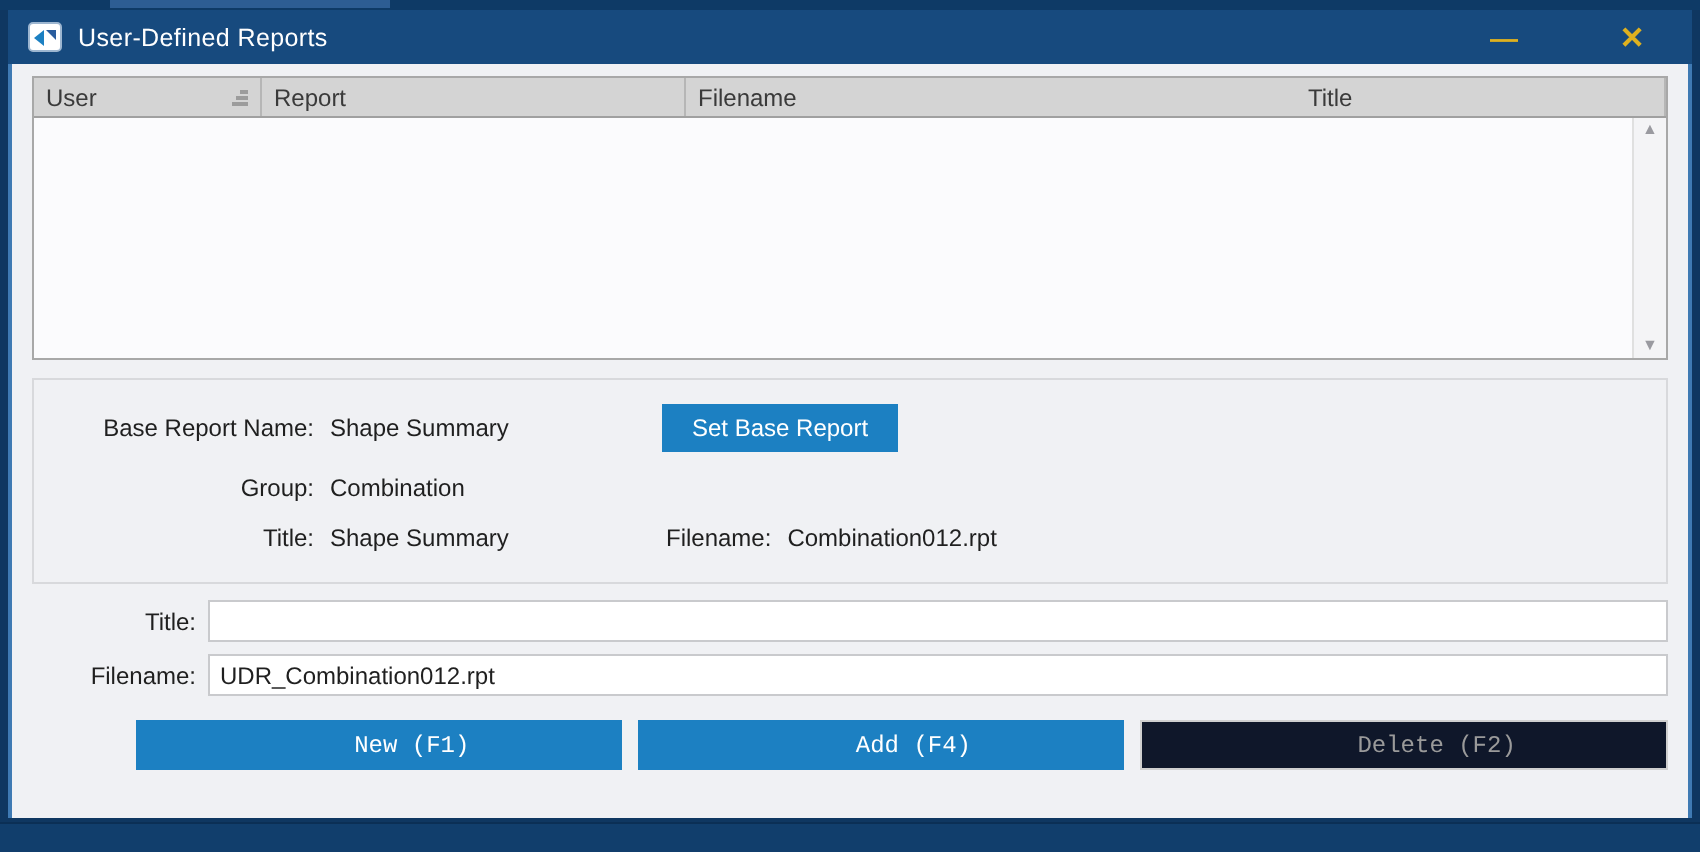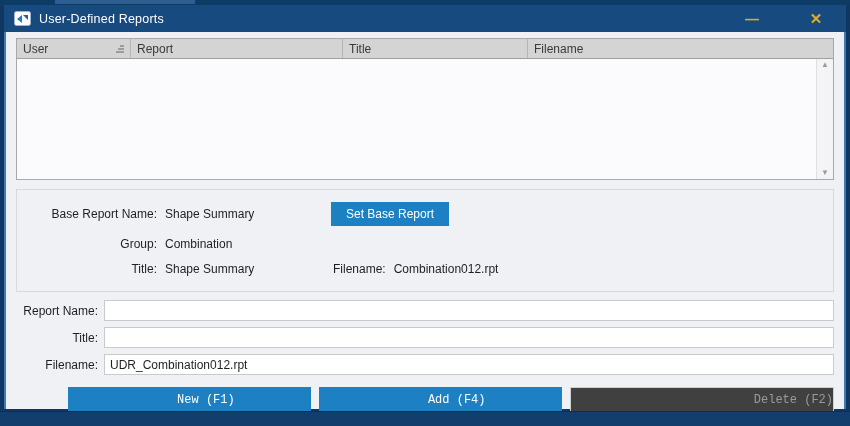--- a/index.html
+++ b/index.html
@@ -104,21 +104,21 @@
     font-family: "Liberation Sans", sans-serif; font-size: 12px; color: #1f1f1f;
   }
 
   
   .button-row { display: flex; margin: 12px 0 0 52px; gap: 8px; }
   .action-btn {
     flex: 1 1 auto; height: 25px; font-family: Liberation Mono, monospace; font-size: 12px;
     border: 1px solid transparent; cursor: default; padding-left: 33px;
   }
   .action-btn.primary { background: #1c80c2; color: #ffffff; border-color: #1c80c2; }
-  .action-btn.disabled { background: #404040; color: #9a9a9a; border-color: #cfcfcf; text-align: right; }
+  .action-btn.disabled { background: #0f172a; color: #9a9a9a; border-color: #cfcfcf; }
 </style>
 </head>
 <body>
 
 <div class="stage">
 
   <div class="backdrop-top">
     <div class="bg-tab"></div>
   </div>
 
@@ -143,25 +143,25 @@
             <span>User</span>
             <svg class="sort-icon" width="9" height="8" viewBox="0 0 9 8">
               <rect x="5" y="0" width="4" height="2" fill="#8a8a8a"></rect>
               <rect x="3" y="3" width="6" height="2" fill="#8a8a8a"></rect>
               <rect x="1" y="6" width="8" height="2" fill="#8a8a8a"></rect>
             </svg>
           </div>
           <div class="th col-report">
             <span>Report</span>
           </div>
+          <div class="th col-filename">
+            <span>Filename</span>
+          </div>
           <div class="th col-title">
             <span>Title</span>
-          </div>
-          <div class="th col-filename">
-            <span>Filename</span>
           </div>
         </div>
         <div class="tbody">
           <div class="rows-area"></div>
           <div class="vscroll">
             <span class="scroll-arrow">▲</span>
             <span class="scroll-arrow">▼</span>
           </div>
         </div>
       </div>
@@ -179,24 +179,20 @@
         <div class="info-row">
           <span class="info-label">Title:</span>
           <span class="info-value w">Shape Summary</span>
           <span class="info-label-2">Filename:</span>
           <span class="info-value">Combination012.rpt</span>
         </div>
       </div>
 
       <div class="form-section">
         <div class="form-row">
-          <label class="form-label">Report Name:</label>
-          <input class="form-input" type="text" value="" style="">
-        </div>
-        <div class="form-row">
           <label class="form-label">Title:</label>
           <input class="form-input" type="text" value="" style="">
         </div>
         <div class="form-row">
           <label class="form-label">Filename:</label>
           <input class="form-input" type="text" value="UDR_Combination012.rpt" style="">
         </div>
       </div>
 
       <div class="button-row">

